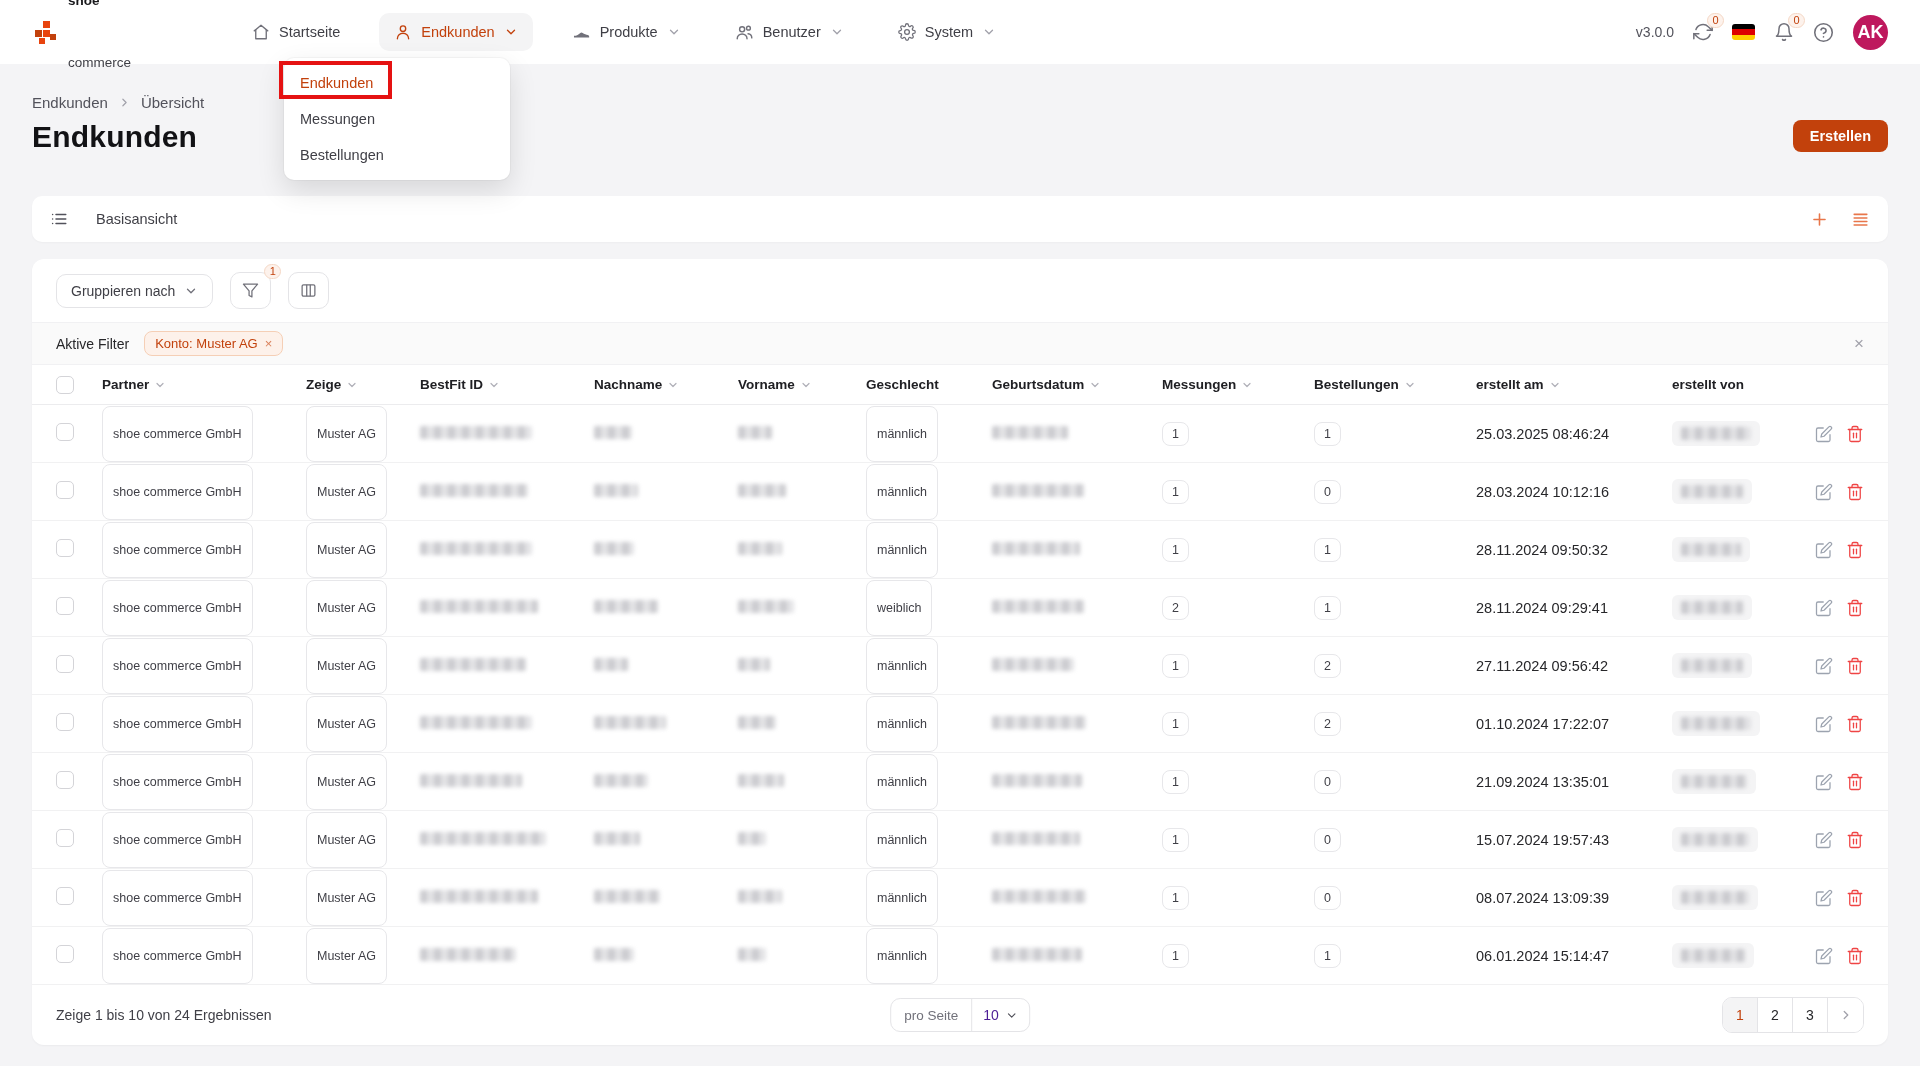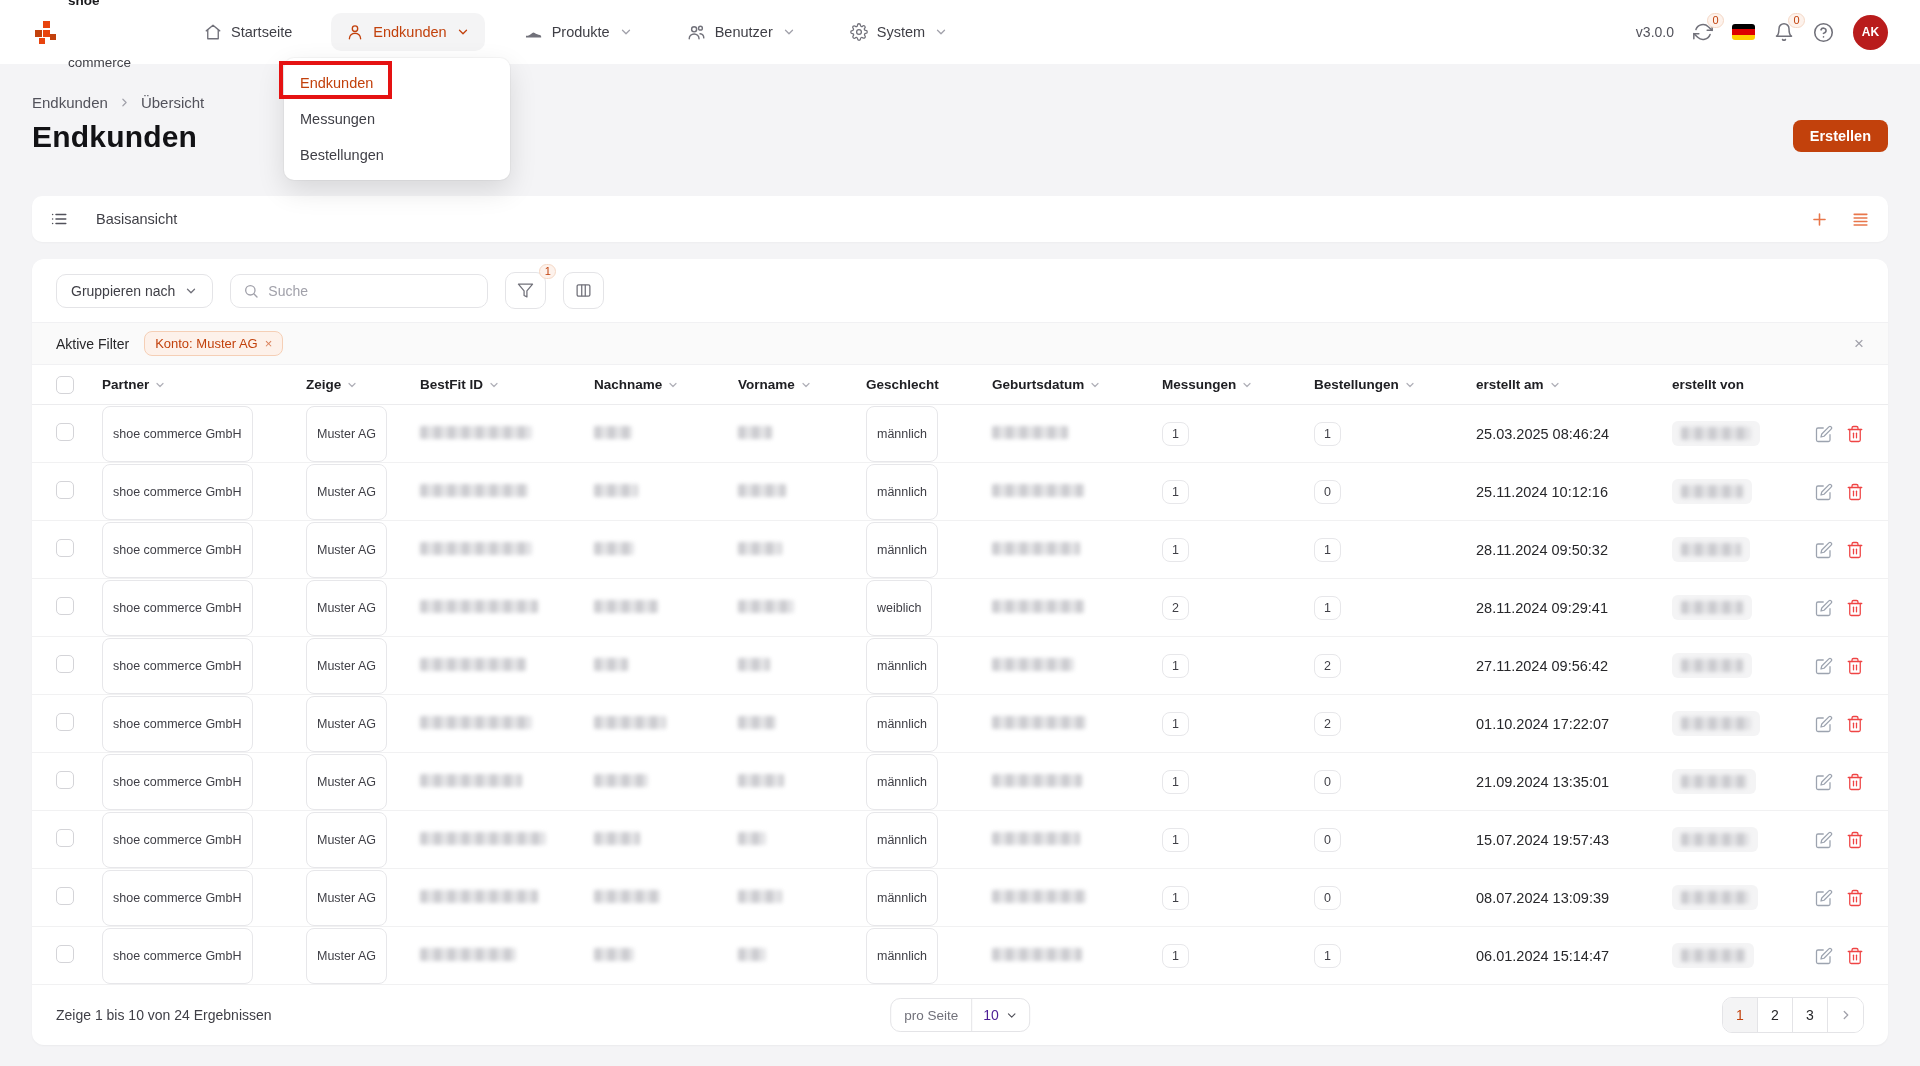--- a/index.html
+++ b/index.html
@@ -10,21 +10,21 @@
     color:#27272a;
     position:relative;
     overflow:hidden;
   }
   svg { display:block; }
 
   
   .topnav {
     height:64px; background:#fff;
     display:flex; align-items:center;
-    padding:0 32px; position:relative; z-index:10;
+    padding:0 32px; position:relative; z-index:10;gap:48px;
   }
   .logo { display:flex; align-items:center; gap:9px; }
   .logo-text { line-height:1.05; font-size:13.5px; }
   .logo-text .l1 { font-weight:700; color:#18181b; }
   .logo-text .l2 { color:#3f3f46;margin-top:48px; }
   .nav-menu { margin-left:58px; display:flex; align-items:center; gap:24px; }
   .nav-item {
     display:flex; align-items:center; gap:9px;
     padding:10px 15px; border-radius:10px;
     font-size:14.5px; color:#3f3f46; cursor:pointer;
@@ -40,23 +40,23 @@
   .mini-badge {
     position:absolute; top:-9px; right:-11px;
     background:#fdf2ec; color:#c2410c;
     border:1px solid #f5d8c6; border-radius:8px;
     font-size:11px; line-height:13px; padding:0 4.5px;
   }
   .flag { width:23px; height:16px; border-radius:3px; overflow:hidden; display:flex; flex-direction:column; }
   .flag div { flex:1; }
   .avatar {
     width:35px; height:35px; border-radius:50%;
-    background:#b91c1c; color:#fff;
+    background:#be185d; color:#fff;
     display:flex; align-items:center; justify-content:center;
-    font-size:12px; font-weight:700; cursor:pointer;
+    font-size:18px; font-weight:700; cursor:pointer;
   }
 
   
   .dropdown {
     position:absolute; left:284px; top:58px; width:226px;
     background:#fff; border-radius:10px;
     box-shadow:0 10px 28px rgba(0,0,0,.12), 0 0 0 1px rgba(0,0,0,.03);
     padding:7px 0; z-index:40;
   }
   .dropdown-item { padding:10px 16px; font-size:14.5px; color:#3f3f46; cursor:pointer; }
@@ -374,29 +374,20 @@
 
     <div class="toolbar">
       <button class="group-btn">
         <span>Gruppieren nach</span>
         <span class="chev">
           <svg width="14" height="14" viewBox="0 0 24 24" fill="none" stroke="currentColor" stroke-width="2.2" stroke-linecap="round" stroke-linejoin="round">
               <polyline points="6 9 12 15 18 9"></polyline>
             </svg>
         </span>
       </button>
-      <div class="search-box">
-        <span>
-          <svg width="16" height="16" viewBox="0 0 24 24" fill="none" stroke="currentColor" stroke-width="2" stroke-linecap="round">
-              <circle cx="11" cy="11" r="7"></circle>
-              <line x1="21" y1="21" x2="16.6" y2="16.6"></line>
-            </svg>
-        </span>
-        <input type="text" placeholder="Suche" style="">
-      </div>
       <button class="tool-btn">
         <svg width="17" height="17" viewBox="0 0 24 24" fill="none" stroke="currentColor" stroke-width="1.8" stroke-linecap="round" stroke-linejoin="round">
             <path d="M22 3H2l8 9.46V19l4 2v-8.54z"></path>
           </svg>
         <span class="mini-badge">1</span>
       </button>
       <button class="tool-btn">
         <svg width="17" height="17" viewBox="0 0 24 24" fill="none" stroke="currentColor" stroke-width="1.8">
             <rect x="3" y="4" width="18" height="16" rx="2"></rect>
             <line x1="9.5" y1="4" x2="9.5" y2="20"></line>
@@ -538,21 +529,21 @@
     <div><span class="checkbox"></span></div>
     <div><span class="pill">shoe commerce GmbH</span></div>
     <div><span class="pill">Muster AG</span></div>
     <div><span class="redact" style="width: 108px;"></span></div>
     <div><span class="redact" style="width: 44px;"></span></div>
     <div><span class="redact" style="width: 48px;"></span></div>
     <div><span class="pill">männlich</span></div>
     <div><span class="redact" style="width: 92px;"></span></div>
     <div><span class="pill pill-num">1</span></div>
     <div><span class="pill pill-num">0</span></div>
-    <div><span class="ts">25.11.2024 10:12:16</span></div>
+    <div><span class="ts">28.03.2024 10:12:16</span></div>
     <div><span class="redact-badge">
               <span class="redact" style="width: 62px;"></span>
             </span></div>
     <div class="c-actions">
       <span class="act-edit">
         <svg width="18" height="18" viewBox="0 0 24 24" fill="none" stroke="currentColor" stroke-width="1.7" stroke-linecap="round" stroke-linejoin="round">
                 <path d="M11 4H4a2 2 0 0 0-2 2v14a2 2 0 0 0 2 2h14a2 2 0 0 0 2-2v-7"></path>
                 <path d="M18.5 2.5a2.12 2.12 0 0 1 3 3L12 15l-4 1 1-4z"></path>
               </svg>
       </span>

